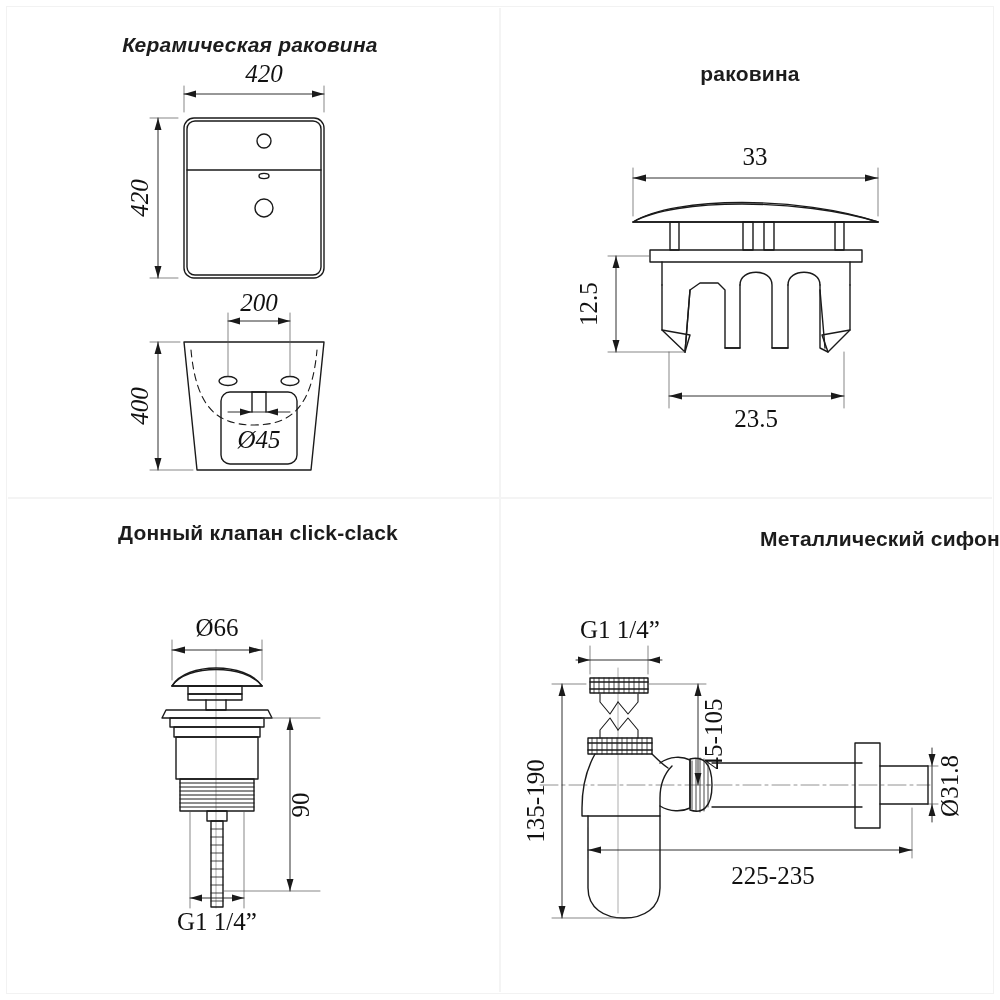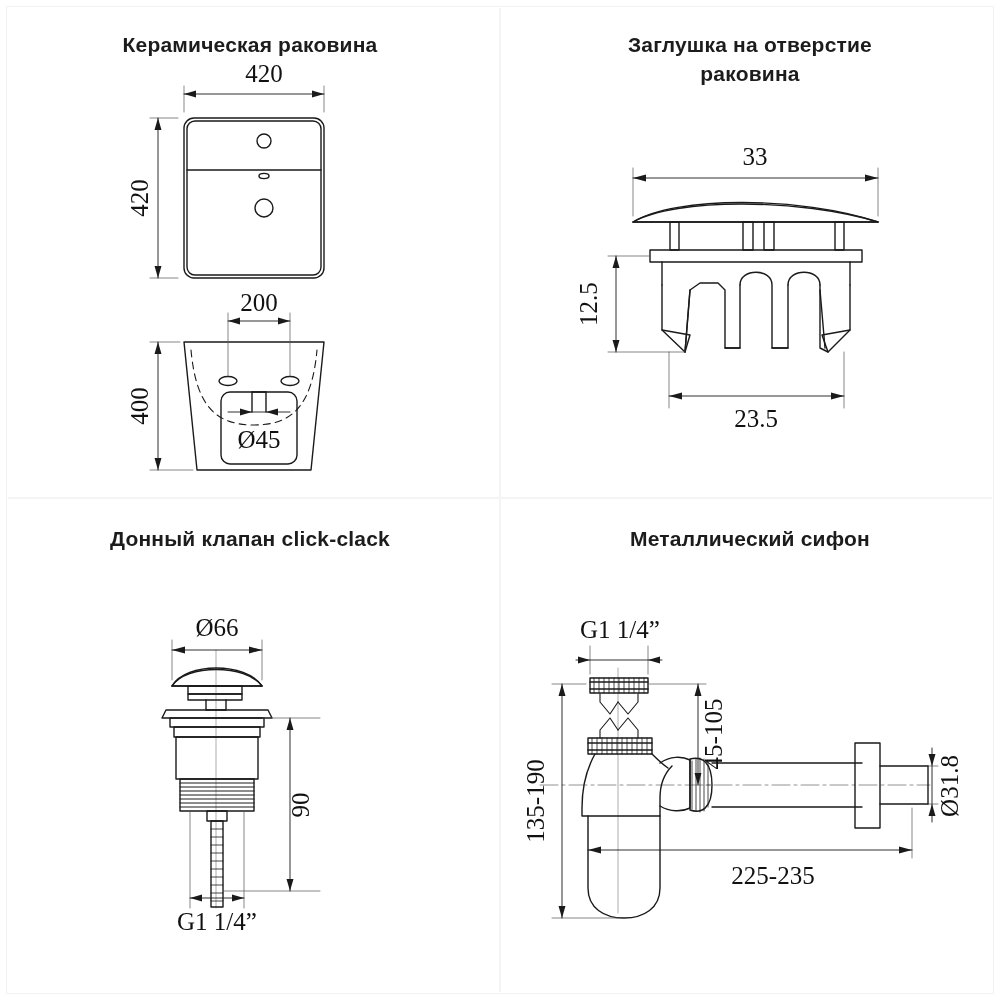--- a/index.html
+++ b/index.html
@@ -2,33 +2,33 @@
 <html><head>
 <meta charset="utf-8">
 <style>
   html,body{margin:0;padding:0;background:#ffffff;}
   body{width:1000px;height:1000px;font-family:"Liberation Sans",sans-serif;}
   #page{position:relative;width:1000px;height:1000px;background:#fff;box-sizing:border-box;}
   .frame{position:absolute;left:6px;top:6px;width:988px;height:988px;border:1px solid #f2f2f2;box-sizing:border-box;}
   .divider-v{position:absolute;left:499px;top:8px;width:2px;height:984px;background:#f4f4f4;}
   .divider-h{position:absolute;left:8px;top:497px;width:984px;height:2px;background:#f4f4f4;}
   .panel{position:absolute;box-sizing:border-box;}
-  .p-tl{left:0;top:0;width:500px;height:498px;}
+  .p-tl{left:0;top:0;width:500px;height:498px;font-style:italic;}
   .p-tr{left:500px;top:0;width:500px;height:498px;}
   .p-bl{left:0;top:498px;width:500px;height:502px;}
   .p-br{left:500px;top:498px;width:500px;height:502px;}
   .panel-title{
     position:absolute;left:0;width:100%;text-align:center;
     font-family:"Liberation Sans",sans-serif;font-weight:bold;
     font-size:21px;color:#1c1c1c;letter-spacing:.2px;line-height:29px;
   }
   .t-tl{top:30px;}
   .t-tr{top:30px;}
-  .t-bl{top:26px;}
-  .t-br{top:26px;}
+  .t-bl{top:20px;margin-left:8px;}
+  .t-br{top:26px;text-align:right;}
   svg{position:absolute;left:0;top:0;overflow:visible;}
   .dim-text{font-family:"Liberation Serif",serif;font-size:25px;fill:#111;}
 </style>
 </head>
 <body>
 
 <div id="page">
 
   <div class="frame"></div>
   <div class="divider-v"></div>
@@ -98,21 +98,21 @@
       <text class="dim-text" x="264" y="82" text-anchor="middle">420</text>
       <text class="dim-text" x="148" y="198" text-anchor="middle" transform="rotate(-90 148 198)">420</text>
       <text class="dim-text" x="259" y="311" text-anchor="middle">200</text>
       <text class="dim-text" x="148" y="406" text-anchor="middle" transform="rotate(-90 148 406)">400</text>
       <text class="dim-text" x="259" y="448" text-anchor="middle">Ø45</text>
     </svg>
   </div>
 
   <div class="panel p-tr">
     <div class="panel-title t-tr">
-      <span>Заглушка на отверстие</span><br>
+      <br>
       <span>раковина</span>
     </div>
 
     <svg width="500" height="498" viewBox="0 0 500 498">
       <g fill="none" stroke="#1a1a1a" stroke-width="1.4" stroke-linejoin="round" stroke-linecap="round">
 
         <path d="M133,222 C175,196 300,196 378,222 Z"></path>
         <path d="M133,222 C175,198 300,198 378,222"></path>
         <line x1="133" y1="222" x2="378" y2="222"></line>
 

